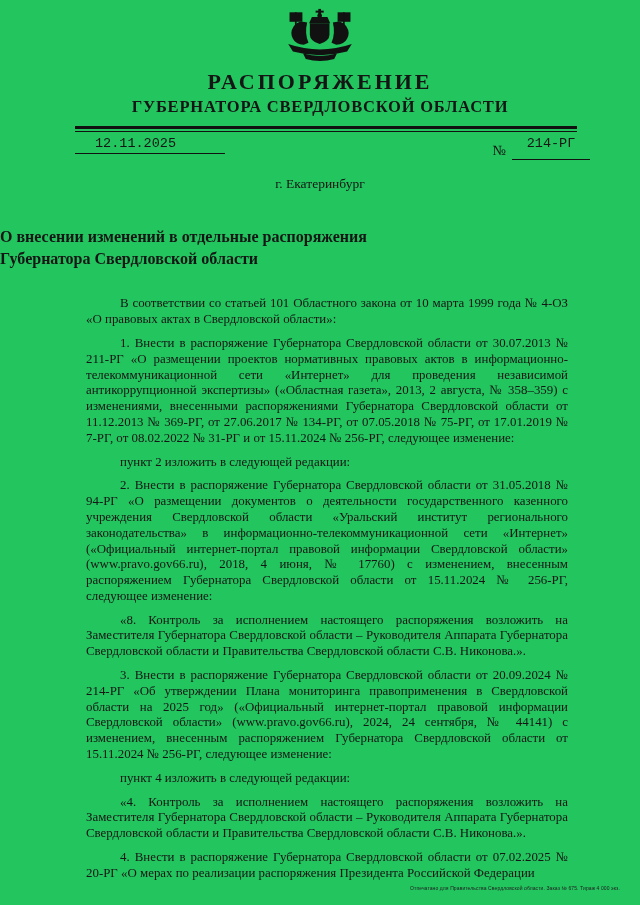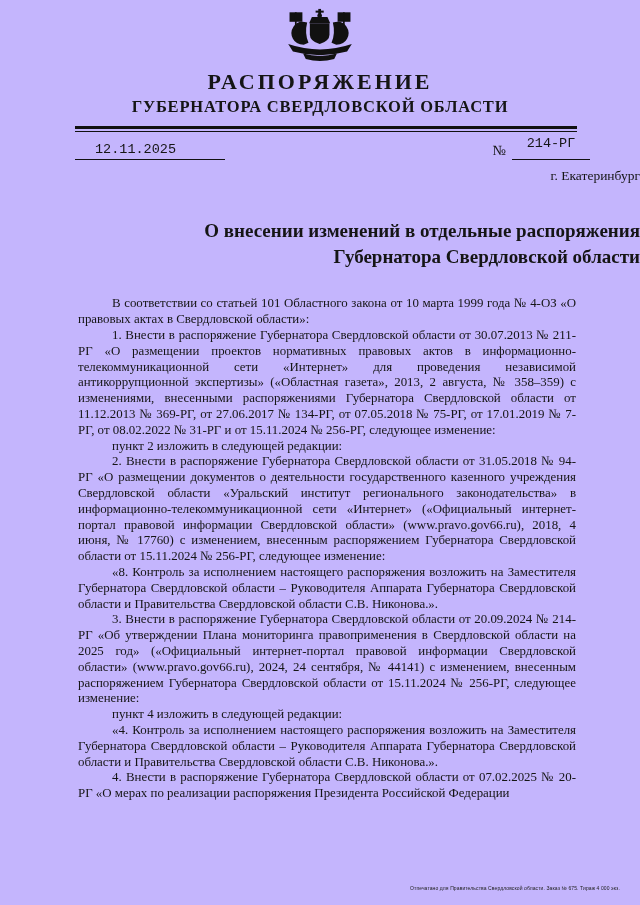--- a/index.html
+++ b/index.html
@@ -4,21 +4,21 @@
 <style>
   html, body {
     margin: 0;
     padding: 0;
     background: #ffffff;
   }
   .page {
     position: relative;
     width: 640px;
     height: 905px;
-    background: #c4b5fd;
+    background: #22c55e;
     color: #151515;
     font-family: "Liberation Serif", serif;
     overflow: hidden;
   }
   .emblem {
     margin: 8px auto 0 auto;
     width: 88px;
     height: 56px;
     display: block;
     text-align: center;
@@ -39,24 +39,24 @@
     letter-spacing: 0.8px;
     line-height: 1.15;
   }
   .rule {
     margin: 9px 63px 0 75px;
     border-top: 3px solid #111;
     height: 2px;
     border-bottom: 1px solid #111;
   }
   .meta-row {
-    margin: 4px 50px 8px 75px;
+    margin: 4px 50px 16px 75px;
     display: flex;
     justify-content: space-between;
-    align-items: flex-end;
+    align-items: flex-start;
     font-family: "Liberation Mono", monospace;
     font-size: 13.5px;
   }
   .date-cell {
     display: inline-block;
     width: 150px;
     padding: 0 0 2px 20px;
     border-bottom: 1px solid #111;
     box-sizing: border-box;
   }
@@ -72,38 +72,38 @@
   }
   .num-value {
     display: inline-block;
     width: 78px;
     text-align: center;
     padding-bottom: 8px;
     border-bottom: 1px solid #111;
   }
   .city {
     margin-top: 6px;
-    text-align: right;
+    text-align: center;
     font-size: 13.5px;
   }
   .subject {
     margin-top: 34px;
-    text-align: right;
-    font-size: 19px;
+    text-align: left;
+    font-size: 16px;
     font-weight: bold;
     line-height: 1.35;
   }
   .body-text {
     margin: 27px 64px 0 78px;
     font-size: 12.9px;
     line-height: 15.8px;
     text-align: justify;
   }
   .body-text p {
-    margin: 0;
+    margin: 8px;
     text-indent: 34px;
   }
   .imprint {
     position: absolute;
     right: 20px;
     top: 885px;
     font-family: "Liberation Sans", sans-serif;
     font-size: 5px;
     color: #222;
     letter-spacing: 0.1px;

